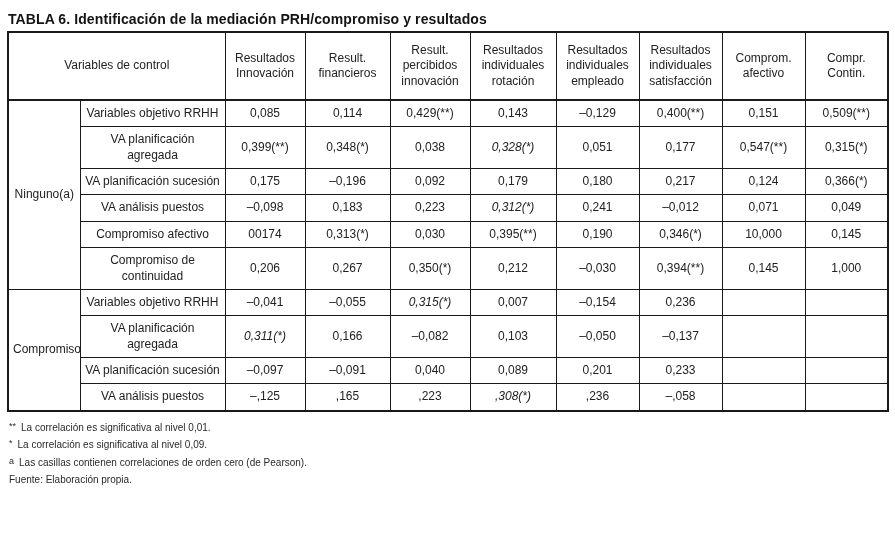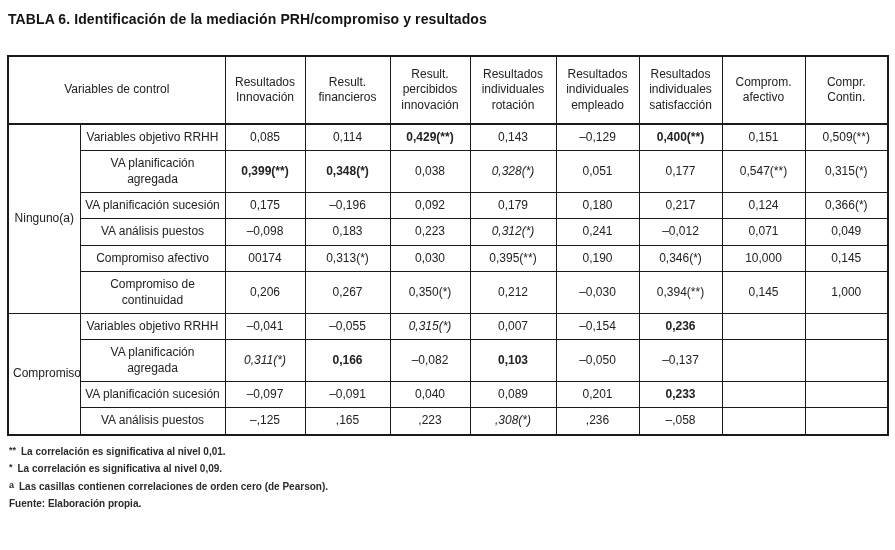--- a/index.html
+++ b/index.html
@@ -5,21 +5,21 @@
   html, body { margin:0; padding:0; background:#ffffff; }
   body {
     width:895px; height:550px;
     font-family:"Liberation Sans", sans-serif;
     color:#1c1c1c;
     overflow:hidden;
   }
   .page { padding:8px 7px 0 7px; }
   .title {
     font-size:14px; font-weight:700; color:#141414;
-    margin:3px 0 28px 1px; letter-spacing:0.1px;
+    margin:3px 0 4px 1px; letter-spacing:0.1px;
   }
   table.corr {
     border-collapse:collapse; table-layout:fixed;
     width:880px; border:2px solid #1a1a1a;
   }
   .corr th, .corr td {
     border:1px solid #1a1a1a;
     font-size:12px; font-weight:400;
     padding:5px 4px;
     text-align:center; vertical-align:middle;
@@ -28,23 +28,23 @@
     color:#222;
   }
   .corr thead th {
     height:56px;
     border-bottom:2px solid #1a1a1a;
     font-weight:400;
   }
   .corner { font-size:12.5px;margin-top:44px; }
   .group-cell { padding:2px 1px; }
   .row-label { text-align:left; padding:5px 6px; }
-  .value-cell.bold { font-weight:700; }
+  .value-cell.bold { font-weight:400; }
   .value-cell.italic { font-style:italic; }
-  .footnotes { margin:9px 0 0 2px;font-weight:bold; }
+  .footnotes { margin:9px 0 0 2px; }
   .fn { margin:0 0 4px 0; font-size:10px; color:#2a2a2a; line-height:1.25; }
   .fnm { font-size:9px; vertical-align:2px; }
   .fnm:not(:empty) { margin-right:5px; }
 </style>
 </head>
 <body>
 
 <div class="page">
 
   <div class="title">TABLA 6. Identificación de la mediación PRH/compromiso y resultados</div>

